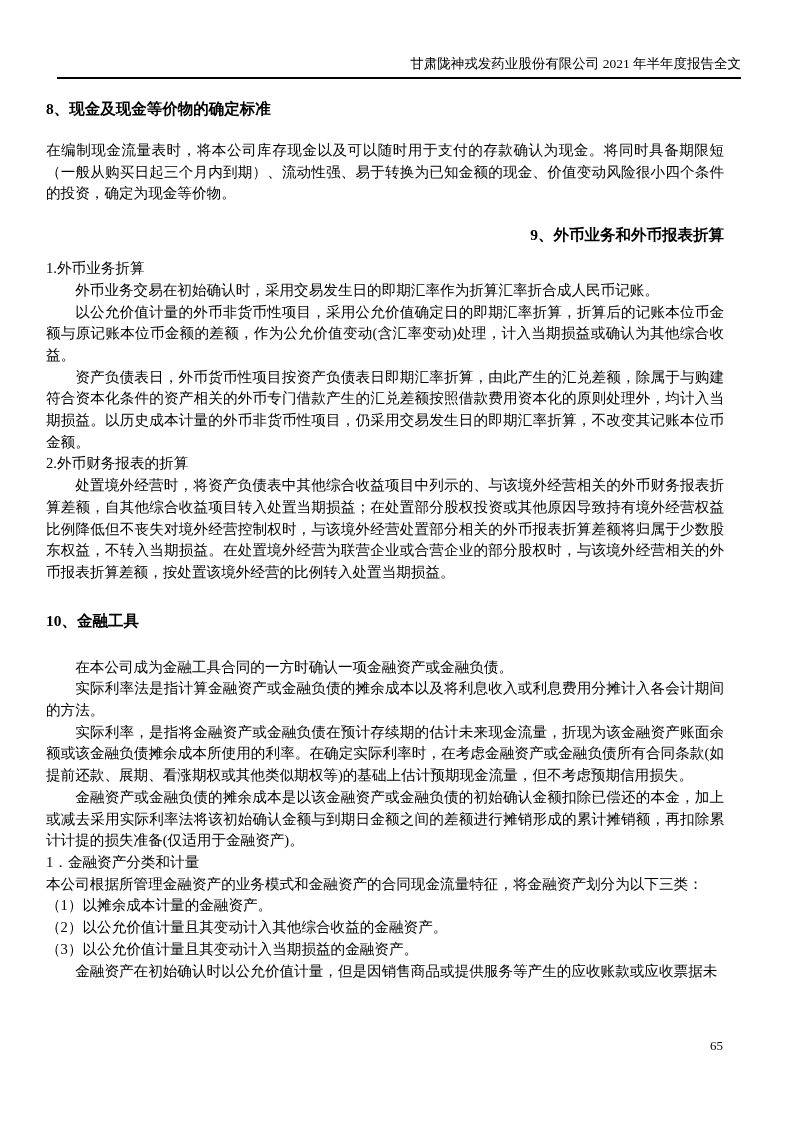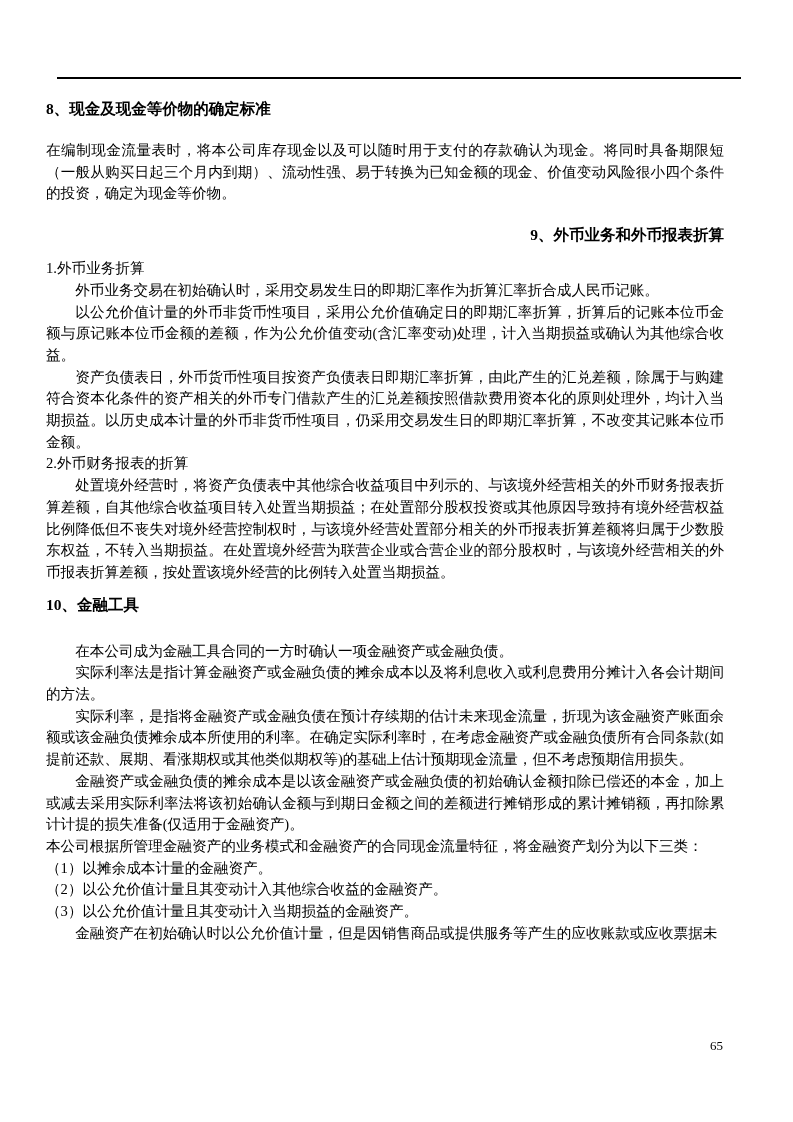--- a/index.html
+++ b/index.html
@@ -42,57 +42,61 @@
   }
   .sec-heading {
     font-size: 15.5px;
     font-weight: bold;
     line-height: 18px;
     margin: 21px 0 14px 0;
   }
   .content .sec-heading:first-child { margin-top: 12px; }
   .sec-heading[data-name="section-heading-8"]  { margin-bottom: 22px; }
   .sec-heading[data-name="section-heading-9"]  { margin-bottom: 14px; text-align: right; }
-  .sec-heading[data-name="section-heading-10"] { margin-top: 12px; margin-bottom: 27px; }
+  .sec-heading[data-name="section-heading-10"] { margin-top: 28px; margin-bottom: 27px; }
   .para {
     margin: 0;
     font-size: 14.6px;
     line-height: 21.7px;
     text-align: justify;
     word-break: break-all;
   }
   .para.indent { text-indent: 2em; }
   .footer {
     position: absolute;
     top: 1038px;
     right: 70px;
     font-size: 13px;
     line-height: 15px;
   }
 </style>
 </head>
 <body>
 
 <div class="page" data-name="document-page">
+  <div class="header" data-name="page-header">
+    <span data-name="report-title">甘肃陇神戎发药业股份有限公司 2021 年半年度报告全文</span>
+  </div>
   <div class="header-rule" data-name="header-divider"></div>
   <main class="content" id="content" data-name="document-content">
       <h2 class="sec-heading" data-name="section-heading-8">8、现金及现金等价物的确定标准</h2>
       <p class="para" data-name="paragraph">在编制现金流量表时，将本公司库存现金以及可以随时用于支付的存款确认为现金。将同时具备期限短（一般从购买日起三个月内到期）、流动性强、易于转换为已知金额的现金、价值变动风险很小四个条件的投资，确定为现金等价物。</p>
       <h2 class="sec-heading" data-name="section-heading-9">9、外币业务和外币报表折算</h2>
       <p class="para" data-name="paragraph">1.外币业务折算</p>
       <p class="para indent" data-name="paragraph">外币业务交易在初始确认时，采用交易发生日的即期汇率作为折算汇率折合成人民币记账。</p>
       <p class="para indent" data-name="paragraph">以公允价值计量的外币非货币性项目，采用公允价值确定日的即期汇率折算，折算后的记账本位币金额与原记账本位币金额的差额，作为公允价值变动(含汇率变动)处理，计入当期损益或确认为其他综合收益。</p>
       <p class="para indent" data-name="paragraph">资产负债表日，外币货币性项目按资产负债表日即期汇率折算，由此产生的汇兑差额，除属于与购建符合资本化条件的资产相关的外币专门借款产生的汇兑差额按照借款费用资本化的原则处理外，均计入当期损益。以历史成本计量的外币非货币性项目，仍采用交易发生日的即期汇率折算，不改变其记账本位币金额。</p>
       <p class="para" data-name="paragraph">2.外币财务报表的折算</p>
       <p class="para indent" data-name="paragraph">处置境外经营时，将资产负债表中其他综合收益项目中列示的、与该境外经营相关的外币财务报表折算差额，自其他综合收益项目转入处置当期损益；在处置部分股权投资或其他原因导致持有境外经营权益比例降低但不丧失对境外经营控制权时，与该境外经营处置部分相关的外币报表折算差额将归属于少数股东权益，不转入当期损益。在处置境外经营为联营企业或合营企业的部分股权时，与该境外经营相关的外币报表折算差额，按处置该境外经营的比例转入处置当期损益。</p>
       <h2 class="sec-heading" data-name="section-heading-10">10、金融工具</h2>
       <p class="para indent" data-name="paragraph">在本公司成为金融工具合同的一方时确认一项金融资产或金融负债。</p>
       <p class="para indent" data-name="paragraph">实际利率法是指计算金融资产或金融负债的摊余成本以及将利息收入或利息费用分摊计入各会计期间的方法。</p>
       <p class="para indent" data-name="paragraph">实际利率，是指将金融资产或金融负债在预计存续期的估计未来现金流量，折现为该金融资产账面余额或该金融负债摊余成本所使用的利率。在确定实际利率时，在考虑金融资产或金融负债所有合同条款(如提前还款、展期、看涨期权或其他类似期权等)的基础上估计预期现金流量，但不考虑预期信用损失。</p>
       <p class="para indent" data-name="paragraph">金融资产或金融负债的摊余成本是以该金融资产或金融负债的初始确认金额扣除已偿还的本金，加上或减去采用实际利率法将该初始确认金额与到期日金额之间的差额进行摊销形成的累计摊销额，再扣除累计计提的损失准备(仅适用于金融资产)。</p>
+      <p class="para" data-name="paragraph">1．金融资产分类和计量</p>
       <p class="para" data-name="paragraph">本公司根据所管理金融资产的业务模式和金融资产的合同现金流量特征，将金融资产划分为以下三类：</p>
       <p class="para" data-name="paragraph">（1）以摊余成本计量的金融资产。</p>
       <p class="para" data-name="paragraph">（2）以公允价值计量且其变动计入其他综合收益的金融资产。</p>
       <p class="para" data-name="paragraph">（3）以公允价值计量且其变动计入当期损益的金融资产。</p>
       <p class="para indent" data-name="paragraph">金融资产在初始确认时以公允价值计量，但是因销售商品或提供服务等产生的应收账款或应收票据未</p>
     </main>
   <div class="footer" data-name="page-footer">
     <span data-name="page-number">65</span>
   </div>
 </div>

